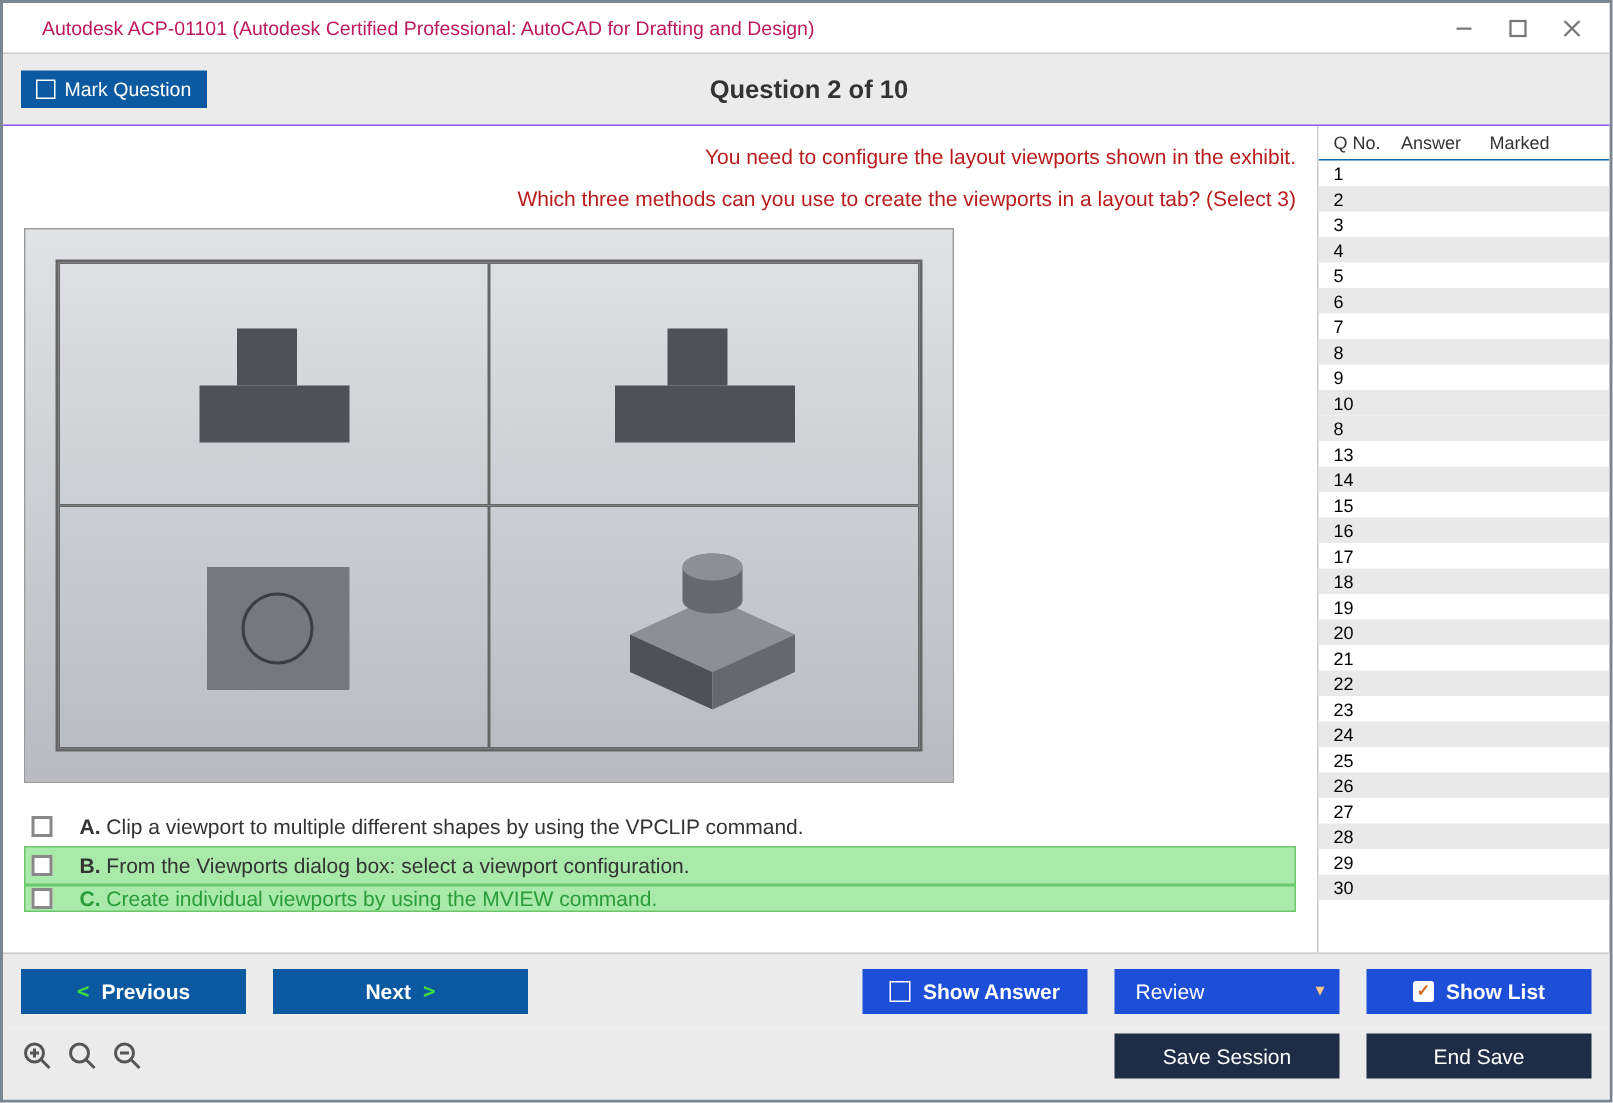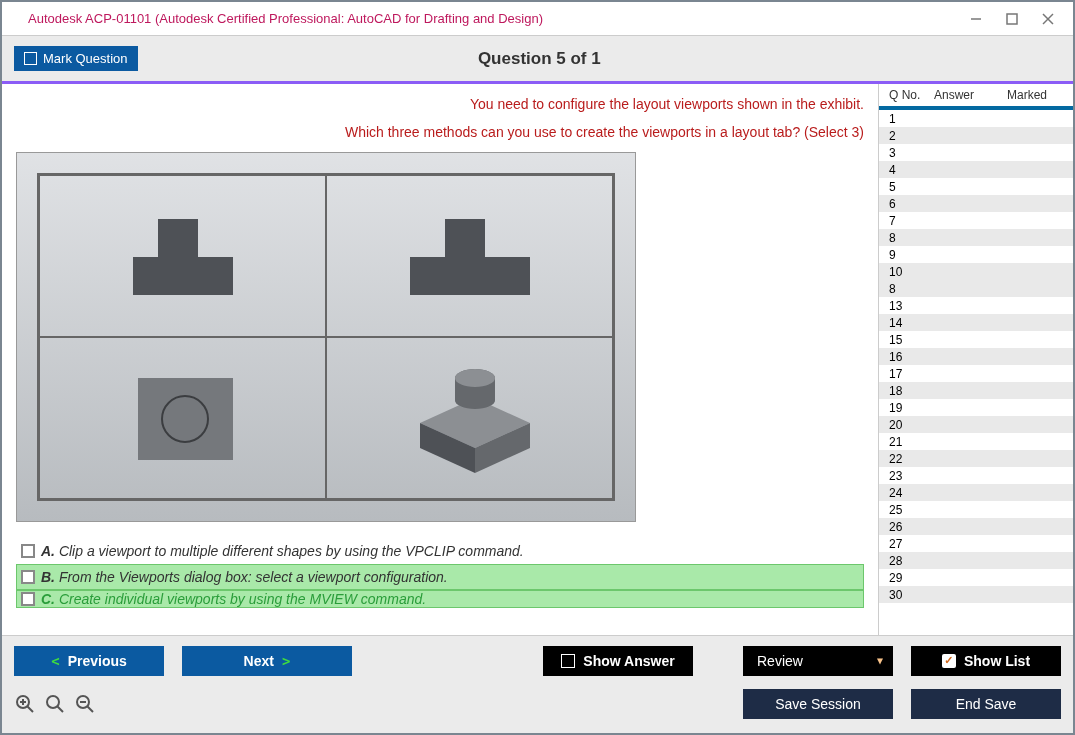--- a/index.html
+++ b/index.html
@@ -2,46 +2,46 @@
 <html><head>
 <meta charset="utf-8">
 <style>
   * { box-sizing: border-box; margin: 0; padding: 0; }
   body { font-family: Arial, sans-serif; font-size: 13px; background: #fff; color: #000; }
   .window { width: 1075px; height: 735px; border: 2px solid #7a8691; position: relative; display: flex; flex-direction: column; background:#fff;}
   .titlebar { display: flex; align-items: center; padding: 6px 10px; background: #fff; border-bottom: 1px solid #ccc; height: 34px;}
   .title-text { flex: 1; font-size: 13px; color: #be185d; margin-left: 16px; }
   .win-controls { display: flex; gap: 18px; align-items: center; padding-right: 6px;}
   .win-btn { width: 18px; height: 18px; display:flex; align-items:center; justify-content:center; cursor:pointer; color:#555;}
-  .header-bar { background: #ebebeb; padding: 10px 12px; display:flex; align-items:center; border-bottom:3px solid #8b5cf6; height:48px;}
+  .header-bar { background: #ebebeb; padding: 10px 12px; display:flex; align-items:center; border-bottom:1px solid #8b5cf6; height:48px;}
   .mark-btn { background: #0b5aa1; color:#fff; border:none; padding:5px 10px; font-size:13px; display:flex; align-items:center; gap:6px; cursor:pointer;}
   .mark-check { width:13px; height:13px; border:1px solid #fff; display:inline-block;}
   .qtitle { flex:1; text-align:center; font-weight:bold; font-size:17px; color:#333; padding-right:120px;}
   .body-area { flex:1; display:flex; overflow:hidden;}
   .main-content { flex:1; padding: 12px 14px 0 14px; overflow-y:auto; position:relative;}
   .main-content p { font-size:14px; color:#b91c1c; margin-bottom:12px;text-align:right;}
   .exhibit { width: 620px; height: 370px; background: linear-gradient(180deg,#e0e2e5 0%, #b7bbbf 100%); border:1px solid #999; position:relative; margin-bottom:16px;}
   .vp-grid { position:absolute; top:20px; left:20px; right:20px; bottom:20px; border:2px solid #666;}
   .vp-cell { position:absolute; border:1px solid #666; display:flex; align-items:center; justify-content:center;}
   .answers { margin-bottom:8px;}
-  .answer-row { padding:4px 4px; display:flex; align-items:center; gap:6px; border:1px solid transparent;font-style:italic;}
+  .answer-row { padding:4px 4px; display:flex; align-items:center; gap:18px; border:1px solid transparent;}
   .answer-row.correct { background:#a9e9a9; border-color:#6cc76c;}
   .answer-check { width:14px; height:14px; border:2px solid #888; background:#fff; flex-shrink:0;}
   .answer-label { font-size:14px; color:#333;}
   .answer-label .opt { font-weight:bold;}
   .answer-row.cutoff .answer-label { color:#2a9d3a; }
   .sidebar { width:195px; border-left:1px solid #ccc; display:flex; flex-direction:column; overflow:hidden;}
-  .side-head { display:grid; grid-template-columns: 45px 1fr 60px; padding:4px 6px 4px 10px; font-size:12px; color:#333; border-bottom:4px solid #0369a1; background:#fff;}
+  .side-head { display:grid; grid-template-columns: 45px 1fr 60px; padding:4px 20px 4px 10px; font-size:12px; color:#333; border-bottom:1px solid #0369a1; background:#fff;}
   .side-list { flex:1; overflow-y:auto; position:relative;}
   .side-row { display:grid; grid-template-columns: 45px 1fr 60px; padding:0px 6px 0px 10px; font-size:12px; height:17px; align-items:center;}
   .side-row.even { background:#e9e9e9;}
   .footer { background:#ebebeb; border-top:1px solid #ccc; padding:10px 12px; display:flex; align-items:center; gap:18px; height:50px;}
   .footer-btn { border:none; color:#fff; font-size:14px; padding:7px 0; cursor:pointer; display:flex; align-items:center; justify-content:center; gap:8px; font-weight:bold;}
   .btn-blue { background:#0b5aa1; }
-  .btn-orange { background:#000000; }
+  .btn-orange { background:#1d4ed8; }
   .btn-navy { background:#1e2c46; }
   .chev { font-family: monospace; font-weight:bold;}
   .chev.green { color:#3fdc3f; }
   .chev.orange { color:#f9c38a; }
   .check-icon { width:14px; height:14px; background:#fff; color:#d2691e; display:inline-flex; align-items:center; justify-content:center; font-size:11px; font-weight:bold; border-radius:2px;}
   .square-empty { width:14px; height:14px; border:1px solid #fff; display:inline-block;}
   .zoom-bar { padding: 8px 14px 14px 14px; display:flex; gap:8px; color:#555;}
   .zoom-icon { width:22px; height:22px; display:inline-flex; align-items:center; justify-content:center; cursor:pointer;}
   .spacer-flex { flex:1; }
   .side-list::-webkit-scrollbar{width:15px;}
@@ -74,21 +74,21 @@
           </svg>
         </div>
     </div>
   </div>
 
   <div class="header-bar">
     <button class="mark-btn">
       <span class="mark-check"></span>
       <span>Mark Question</span>
     </button>
-    <div class="qtitle">Question 5 of 1</div>
+    <div class="qtitle">Question 2 of 10</div>
   </div>
 
   <div class="body-area">
 
     <div class="main-content">
       <p>You need to configure the layout viewports shown in the exhibit.</p>
       <p>Which three methods can you use to create the viewports in a layout tab? (Select 3)</p>
 
       <div class="exhibit">
         <div class="vp-grid">
@@ -303,21 +303,21 @@
     </button>
     <button class="footer-btn btn-blue" style="width:170px;">
       <span>Next</span>
       <span class="chev green">&gt;</span>
     </button>
     <div class="spacer-flex"></div>
     <button class="footer-btn btn-orange" style="width:150px;">
       <span class="square-empty"></span>
       <span>Show Answer</span>
     </button>
-    <button class="footer-btn btn-orange" style="width:150px; justify-content:space-between; padding-left:14px; padding-right:10px; font-weight:normal;margin-left:32px;">
+    <button class="footer-btn btn-orange" style="width:150px; justify-content:space-between; padding-left:14px; padding-right:10px; font-weight:normal;">
       <span>Review</span>
       <span class="chev orange" style="font-size:10px;">▼</span>
     </button>
     <button class="footer-btn btn-orange" style="width:150px;">
       <span class="check-icon">✓</span>
       <span>Show List</span>
     </button>
   </div>
 
   <div class="footer" style="border-top:none; padding-top:0; height:48px;">

